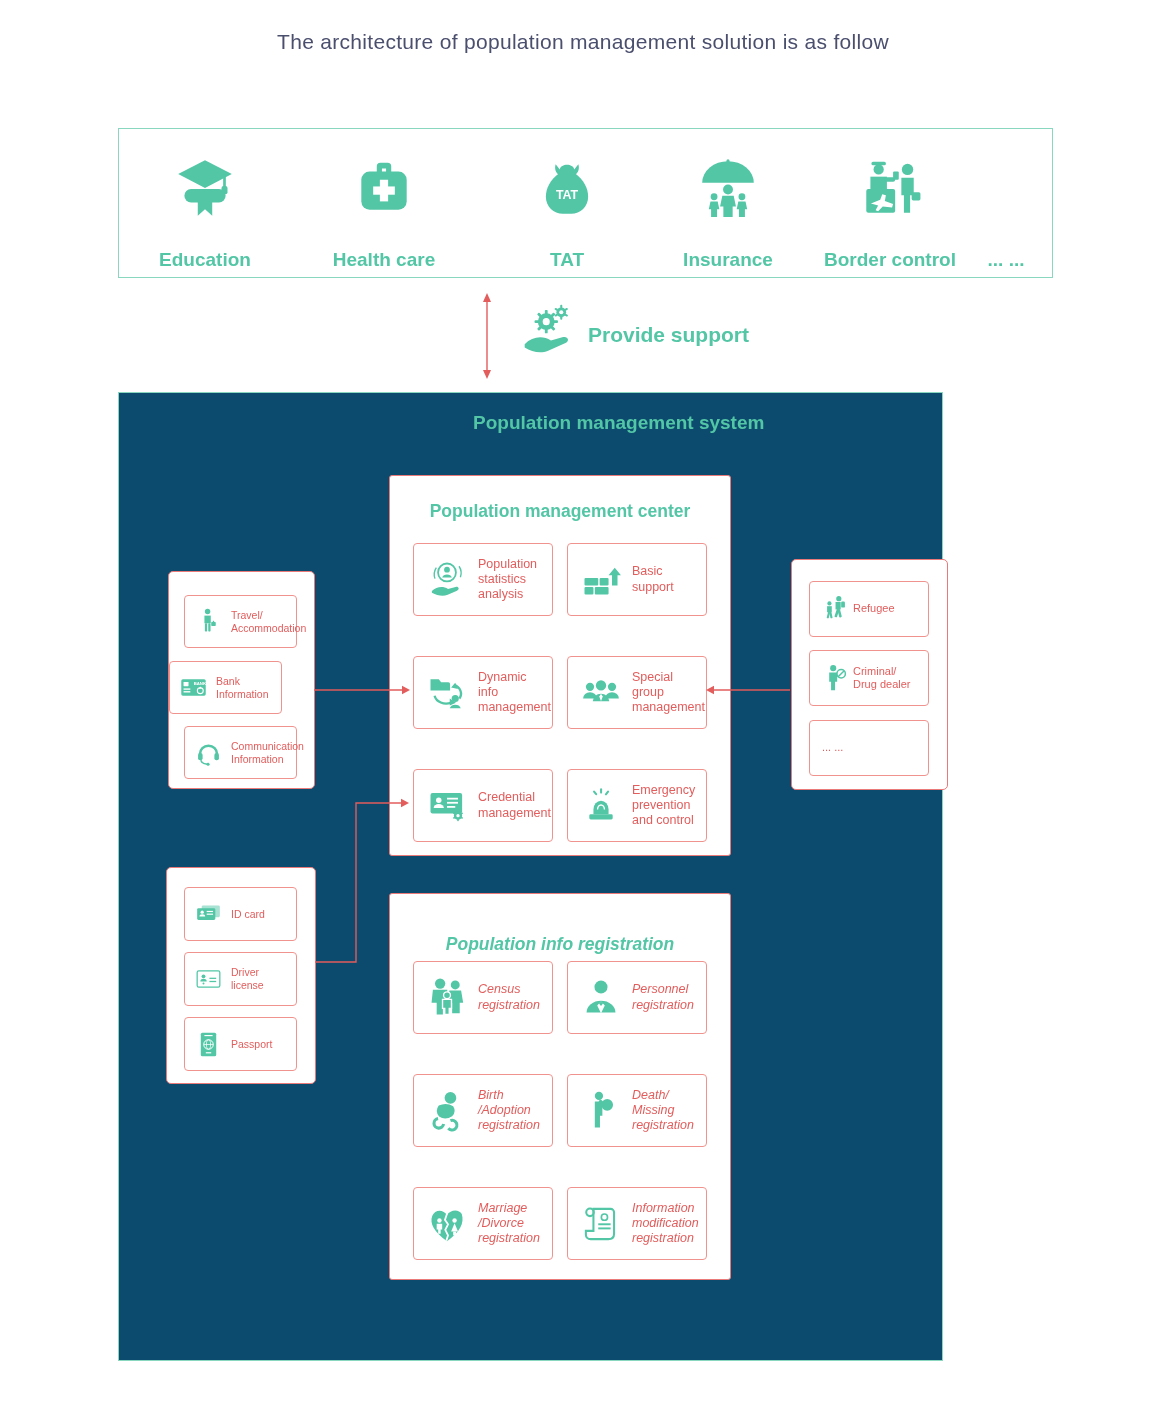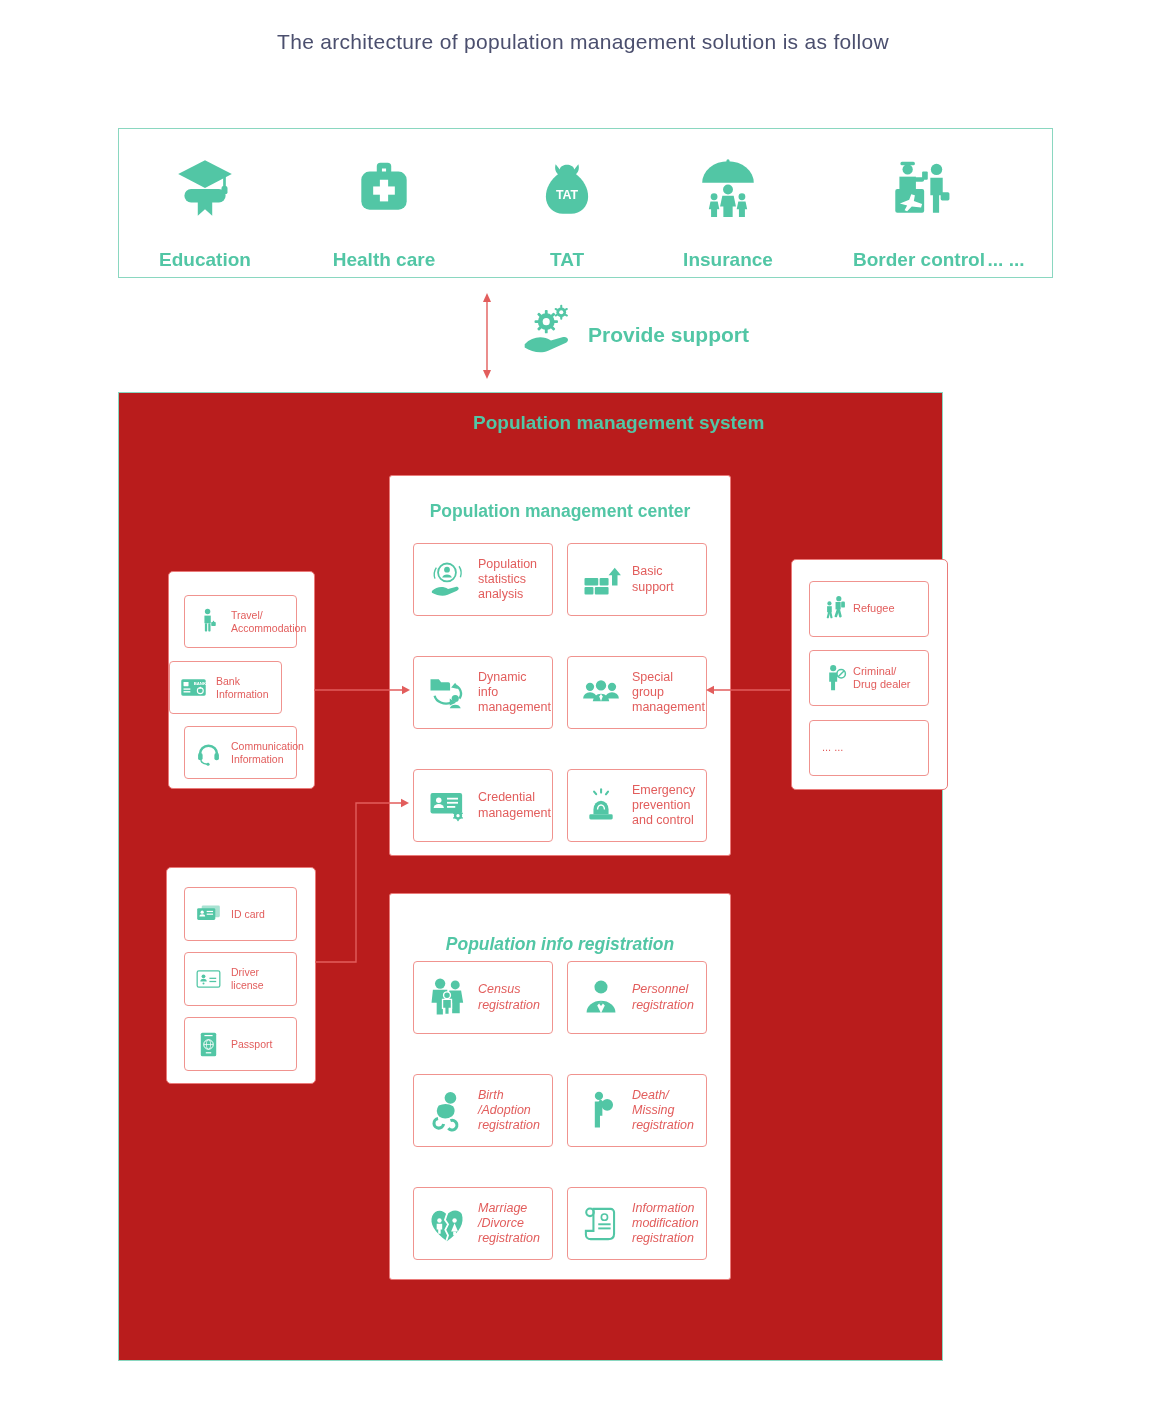--- a/index.html
+++ b/index.html
@@ -31,21 +31,21 @@
   .sector .s-lbl{margin-top:8px;font-size:19px;font-weight:700;color:var(--teal);white-space:nowrap;}
   
   .support-icon{position:absolute;left:520px;top:300px;width:60px;height:62px;color:var(--teal);}
   .support-icon svg{width:100%;height:100%;}
   .support-label{
     position:absolute;left:588px;top:323px;font-size:21px;font-weight:700;color:var(--teal);
   }
   
   .system-box{
     position:absolute;left:118px;top:392px;width:825px;height:969px;
-    border:1px solid var(--teal-border);background:#b91c1c;
+    border:1px solid var(--teal-border);background:#0c4a6e;
   }
   .system-title{
     position:absolute;left:354px;top:19px;margin:0;
     font-size:19px;font-weight:700;color:var(--teal);white-space:nowrap;
   }
   .bigbox{position:absolute;border:1px solid var(--red-box);border-radius:3px;background:#fff;}
   .bigbox .b-title{
     position:absolute;left:0;right:0;text-align:center;margin:14px;
     color:var(--teal);font-weight:700;font-size:17.5px;
   }
@@ -127,21 +127,21 @@
           <path d="M26.5 39.5h11l2.2 10.5h-3.2v10h-9v-10h-3.2z"></path>
           <circle cx="18.5" cy="40.5" r="3.3"></circle>
           <path d="M15 45h7l1.6 7.5h-2.2v7.5h-5.8v-7.5h-2.2z"></path>
           <circle cx="45.5" cy="40.5" r="3.3"></circle>
           <path d="M42 45h7l1.6 7.5h-2.2v7.5h-5.8v-7.5h-2.2z"></path>
         </svg>
       </span>
       <span class="s-lbl">Insurance</span>
     </div>
 
-    <div class="sector" style="left:710px;width:180px;">
+    <div class="sector" style="left:681px;width:180px;">
       <span class="ic">
         <svg viewBox="0 0 64 64" fill="currentColor">
           <rect x="14" y="6.5" width="14" height="3.5" rx="1.5"></rect>
           <circle cx="21" cy="14" r="5"></circle>
           <path d="M13 21h16v12H13z"></path>
           <rect x="27" y="21.5" width="10" height="4.5" rx="2"></rect>
           <rect x="35" y="16" width="5.5" height="8" rx="1"></rect>
           <rect x="9" y="33" width="28" height="23" rx="2"></rect>
           <path fill="#fff" d="M13.5 47l9-3.5 2-5.5 3.5 1-1 5.5 8 3-1 3.5-9-1-4.5 4.5-2.5-1 2.5-4.5z"></path>
           <circle cx="49" cy="14" r="5.5"></circle>

